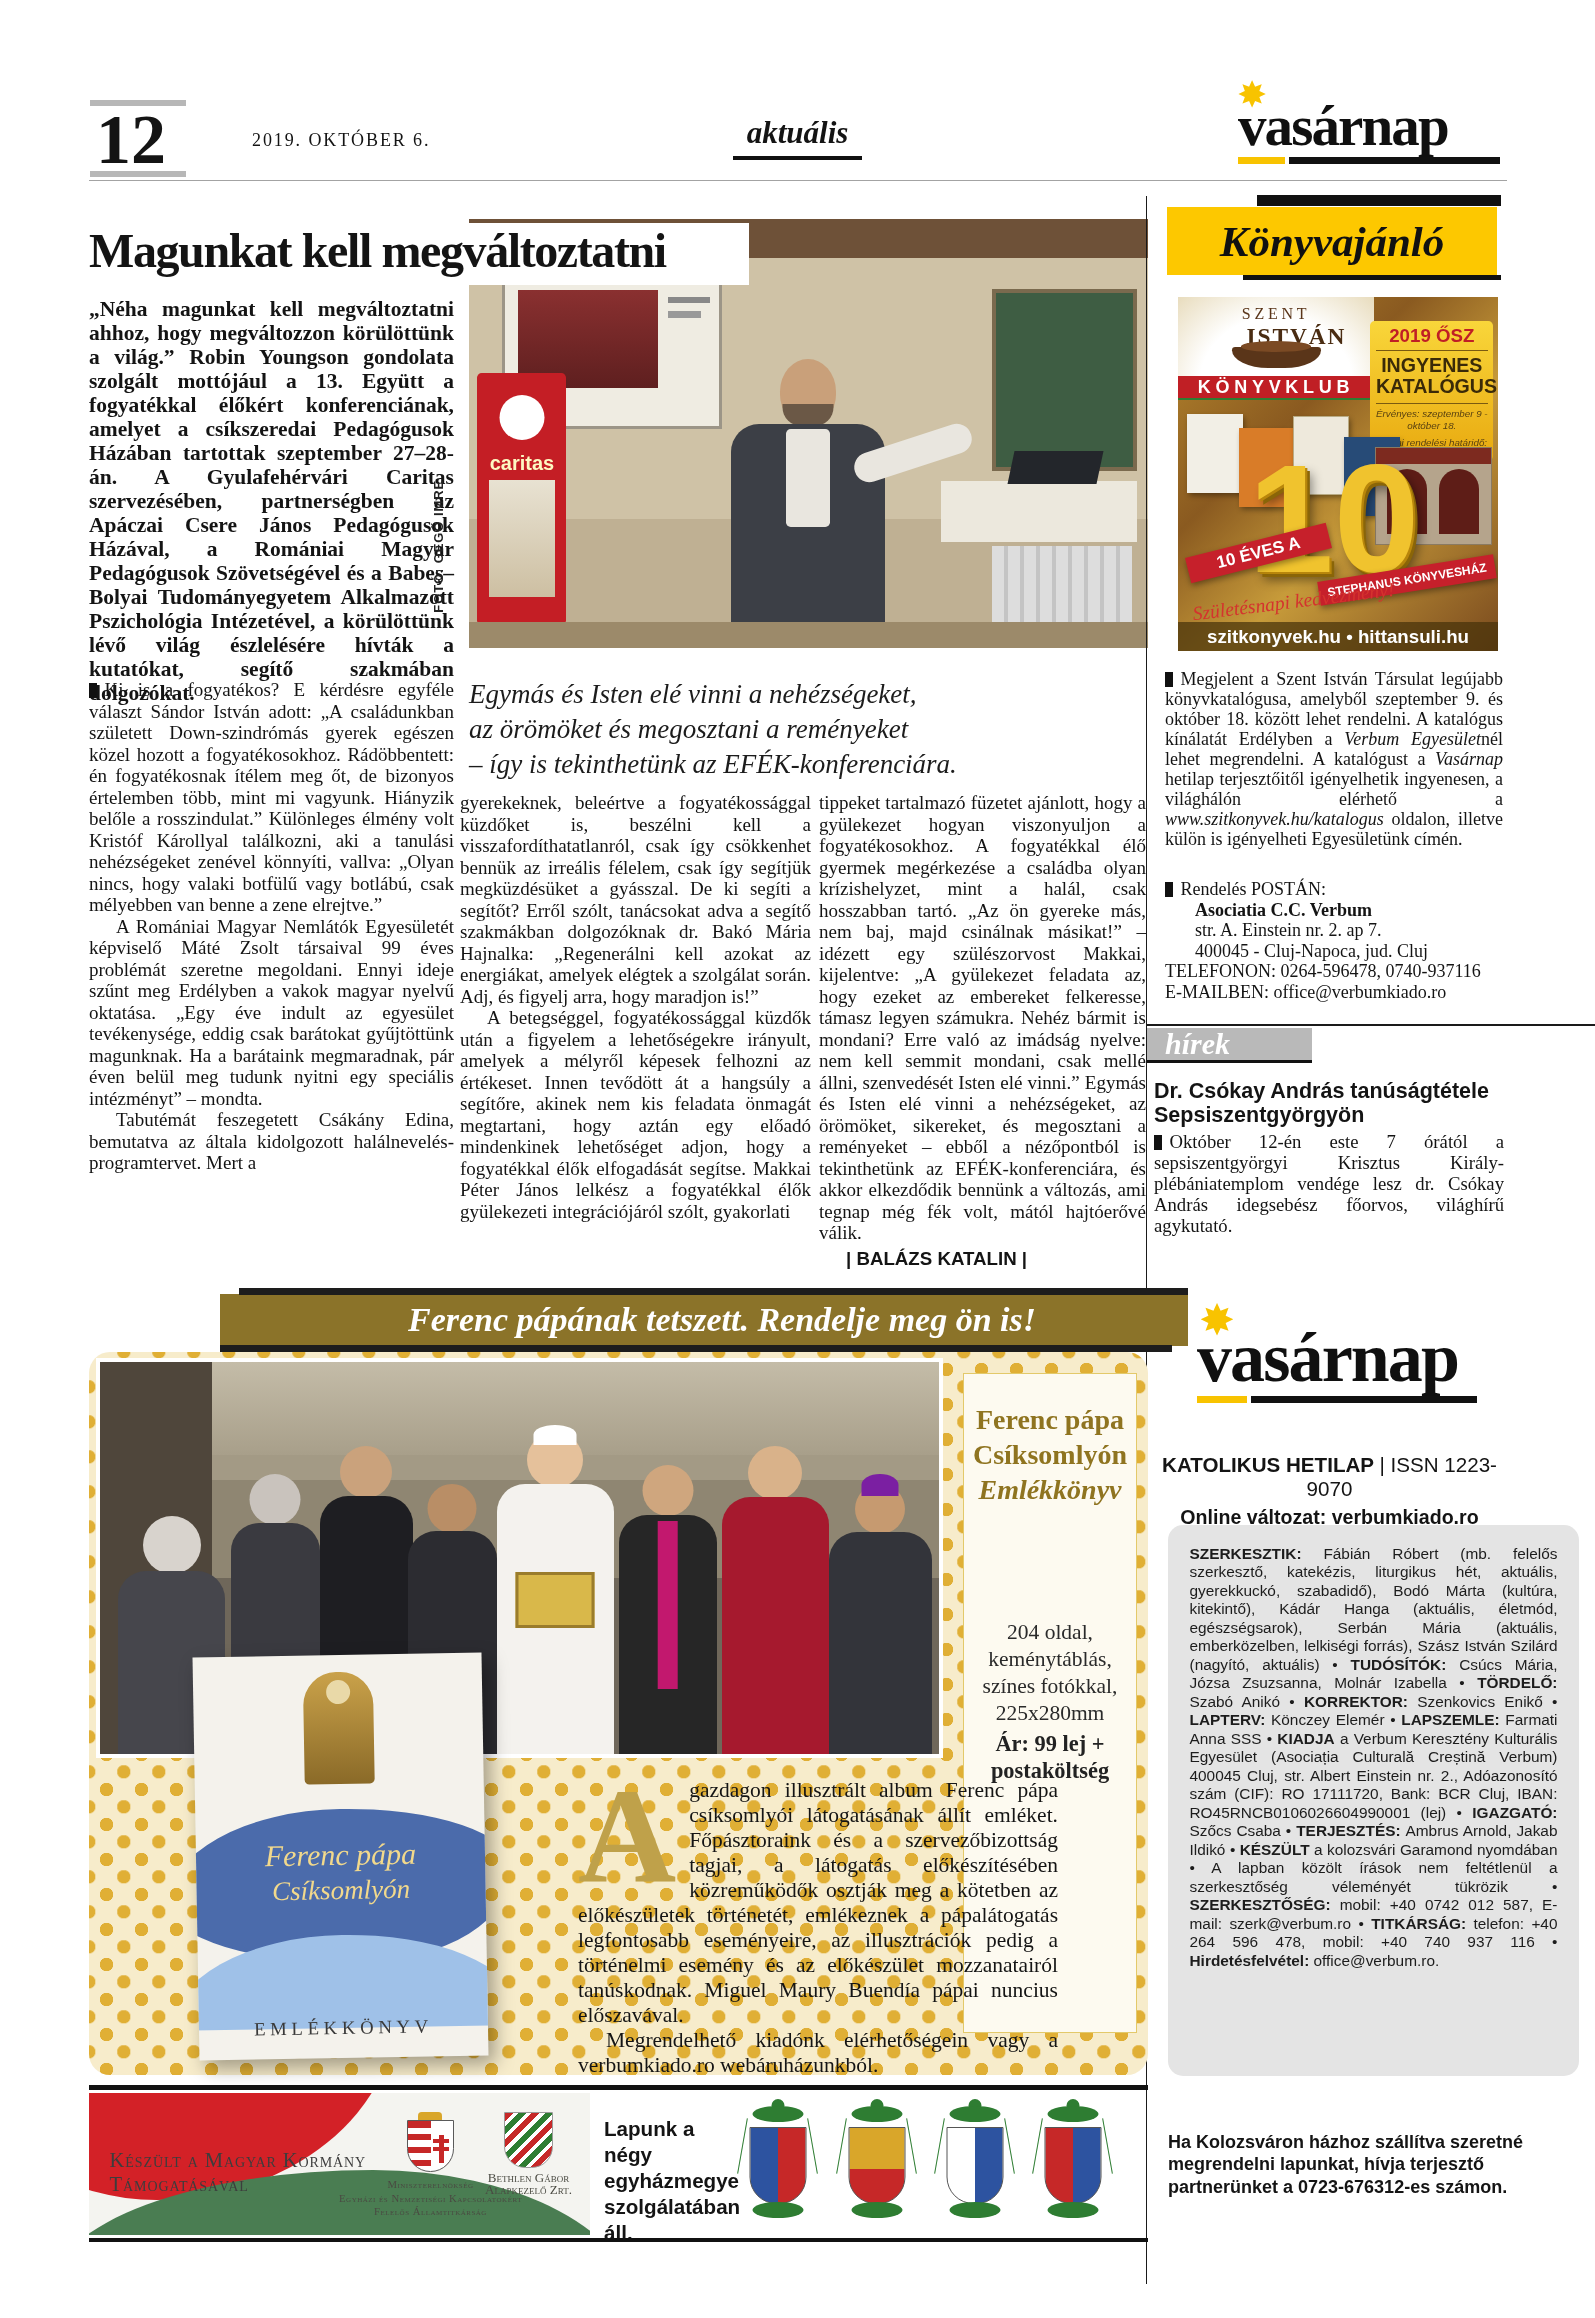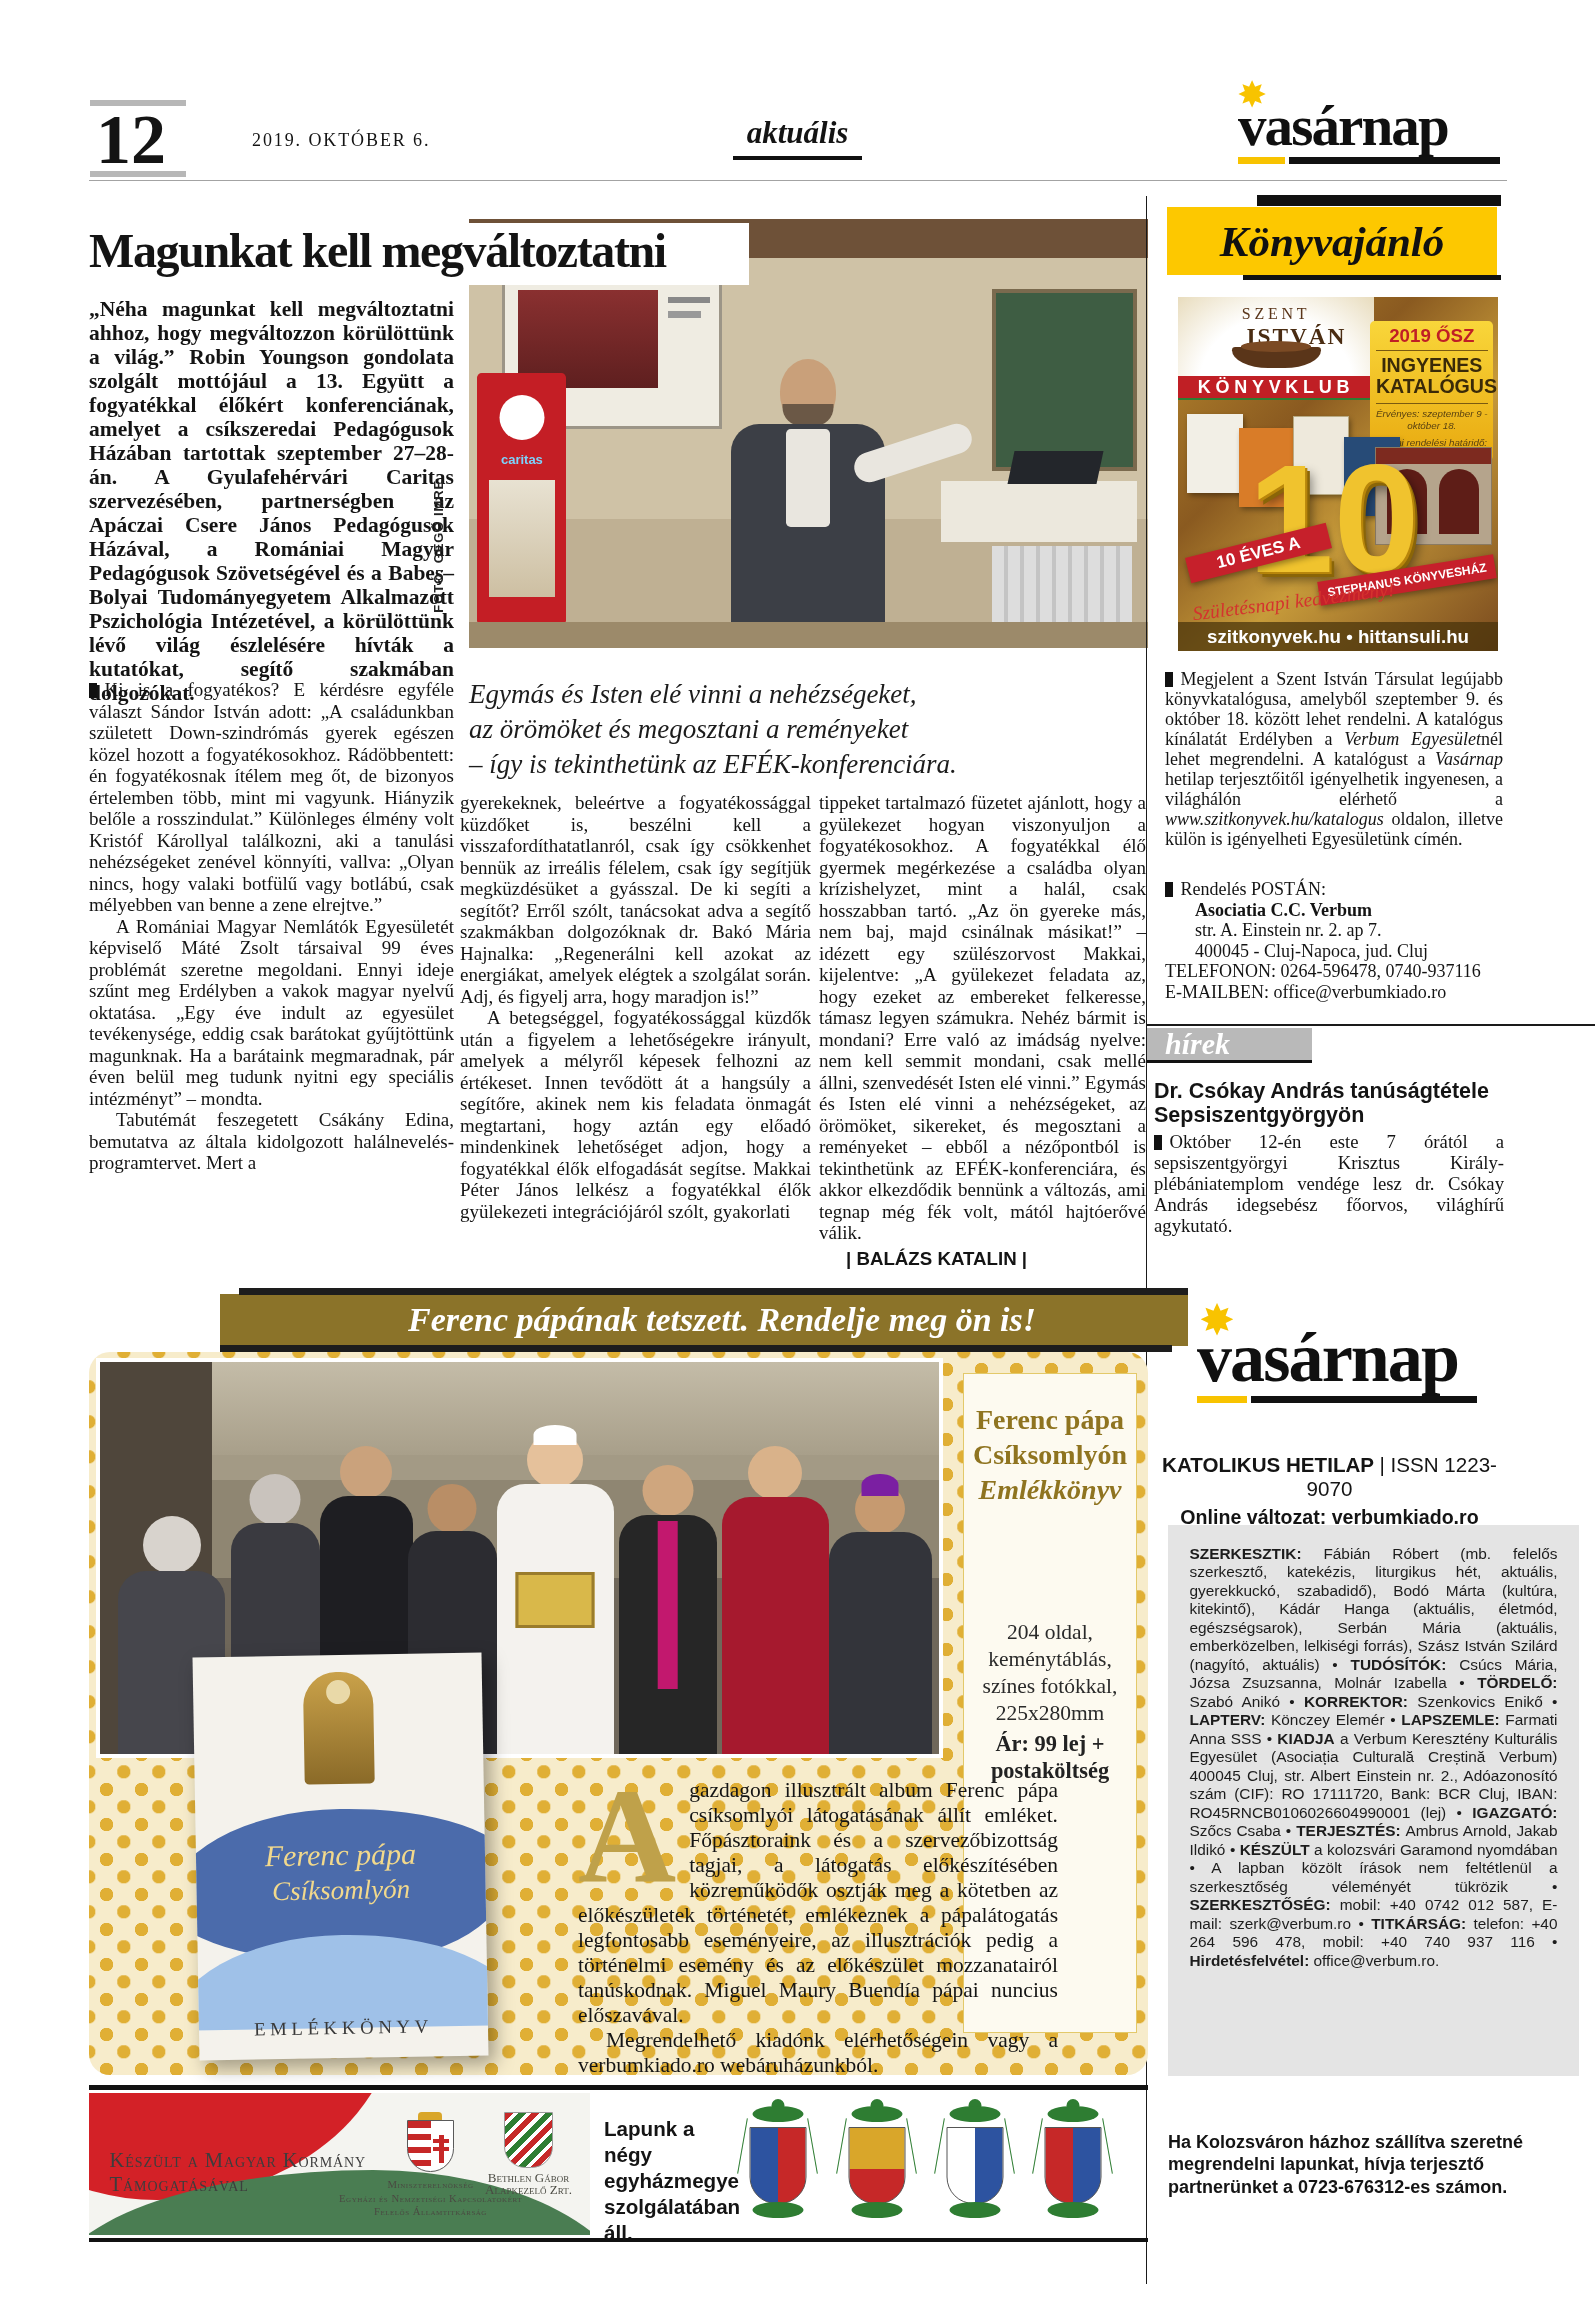--- a/index.html
+++ b/index.html
@@ -162,21 +162,21 @@
   #brand-low .sun { font-size:43px; left:1.9px; top:-24px; }
   .mast-lines { left:1154px; top:1453px; width:351px; text-align:center;
                 font-family:"Liberation Sans","DejaVu Sans",sans-serif; }
   .mast-lines .r1 { font-size:20.6px; font-weight:bold; }
   .mast-lines .r1 .thin { font-weight:normal; }
   .mast-lines .r2 { font-size:19.6px; font-weight:bold; margin-top:4.7px; }
   .mast-lines .r3 { font-size:19.6px; margin-top:3.7px; }
   .mast-lines .r3 b { font-weight:bold; }
   .imprint { left:1168px; top:1525px; width:411px; height:551px; background:#e4e4e4;
              padding:19.6px 21.5px; font-size:15.4px; line-height:18.5px; text-align:justify;
-             font-family:"Liberation Sans","DejaVu Sans",sans-serif; color:#1c1c1c; overflow:hidden; }
+             font-family:"Liberation Sans","DejaVu Sans",sans-serif; color:#1c1c1c; overflow:hidden;border-radius:15px; }
   .delivery { left:1168px; top:2131px; width:411px; font-size:18px; line-height:22.4px; font-weight:bold;
               font-family:"Liberation Sans","DejaVu Sans",sans-serif; }
 
   
   .foot-topline { left:89px; top:2085px; width:1059px; height:4.7px; background:#111; }
   .foot-botline { left:89px; top:2238px; width:1059px; height:3.7px; background:#111; }
   .gov-banner { left:89px; top:2093px; width:501px; height:142px; background:#f4f4f0; overflow:hidden; }
   .red-swoosh { position:absolute; left:-93px; top:-89px; width:402px; height:196px; background:#d32127;
                 border-radius:0 0 60% 40% / 0 0 100% 55%; }
   .green-swoosh { position:absolute; left:-37px; bottom:-75px; width:584px; height:140px; background:#4a7d52;
@@ -236,21 +236,21 @@
 
 <div class="abs conf-photo">
   <div class="abs" style="left:0;top:0;width:100%;height:39px;background:#6e5138;"></div>
   <div class="abs" style="left:33px;top:56px;width:220px;height:154px;background:#efece2;border:3.7px solid #9c9587;">
     <div class="abs" style="left:13px;top:12px;width:140px;height:98px;background:linear-gradient(#8a3030,#5e1f1f);"></div>
     <div class="abs" style="left:163px;top:18.7px;width:42px;height:6.5px;background:#888;"></div>
     <div class="abs" style="left:163px;top:33px;width:33px;height:6.5px;background:#999;"></div>
   </div>
   <div class="abs" style="left:8.4px;top:154px;width:89px;height:252px;background:#c41e25;border-radius:4.7px;">
     <div class="abs" style="left:50%;top:21.5px;transform:translateX(-50%);width:45px;height:45px;background:#fff;border-radius:50%;"></div>
-    <div class="abs sans" style="left:0;right:0;top:79px;text-align:center;color:#7dd3fc;font-size:13px;font-weight:bold;">caritas</div>
+    <div class="abs sans" style="left:0;right:0;top:79px;text-align:center;color:#fef9c3;font-size:20px;font-weight:bold;">caritas</div>
     <div class="abs" style="left:11.2px;top:107px;width:66px;height:117px;background:linear-gradient(#e8e2d2,#cdbfa2);"></div>
   </div>
   <div class="fig" style="left:262px;top:140px;width:154px;height:289px;">
     <div class="head" style="width:56px;height:65px;background:#c9a07a;border-radius:50% 50% 45% 45%;"></div>
     <div class="abs" style="left:50%;transform:translateX(-50%);top:45px;width:51px;height:21.5px;background:#6b5846;border-radius:0 0 18.7px 18.7px;"></div>
     <div class="body" style="top:65px;background:#3c3f46;"></div>
     <div class="abs" style="left:55px;top:70px;width:44px;height:98px;background:#e9e6df;border-radius:4.7px;"></div>
     <div class="abs" style="left:121px;top:79px;width:122px;height:30px;background:#e9e6df;border-radius:15px;transform:rotate(-18deg);"></div>
   </div>
   <div class="abs" style="left:523px;top:70px;width:145px;height:182px;background:#3e5d43;border:4.7px solid #7a6a4e;"></div>

